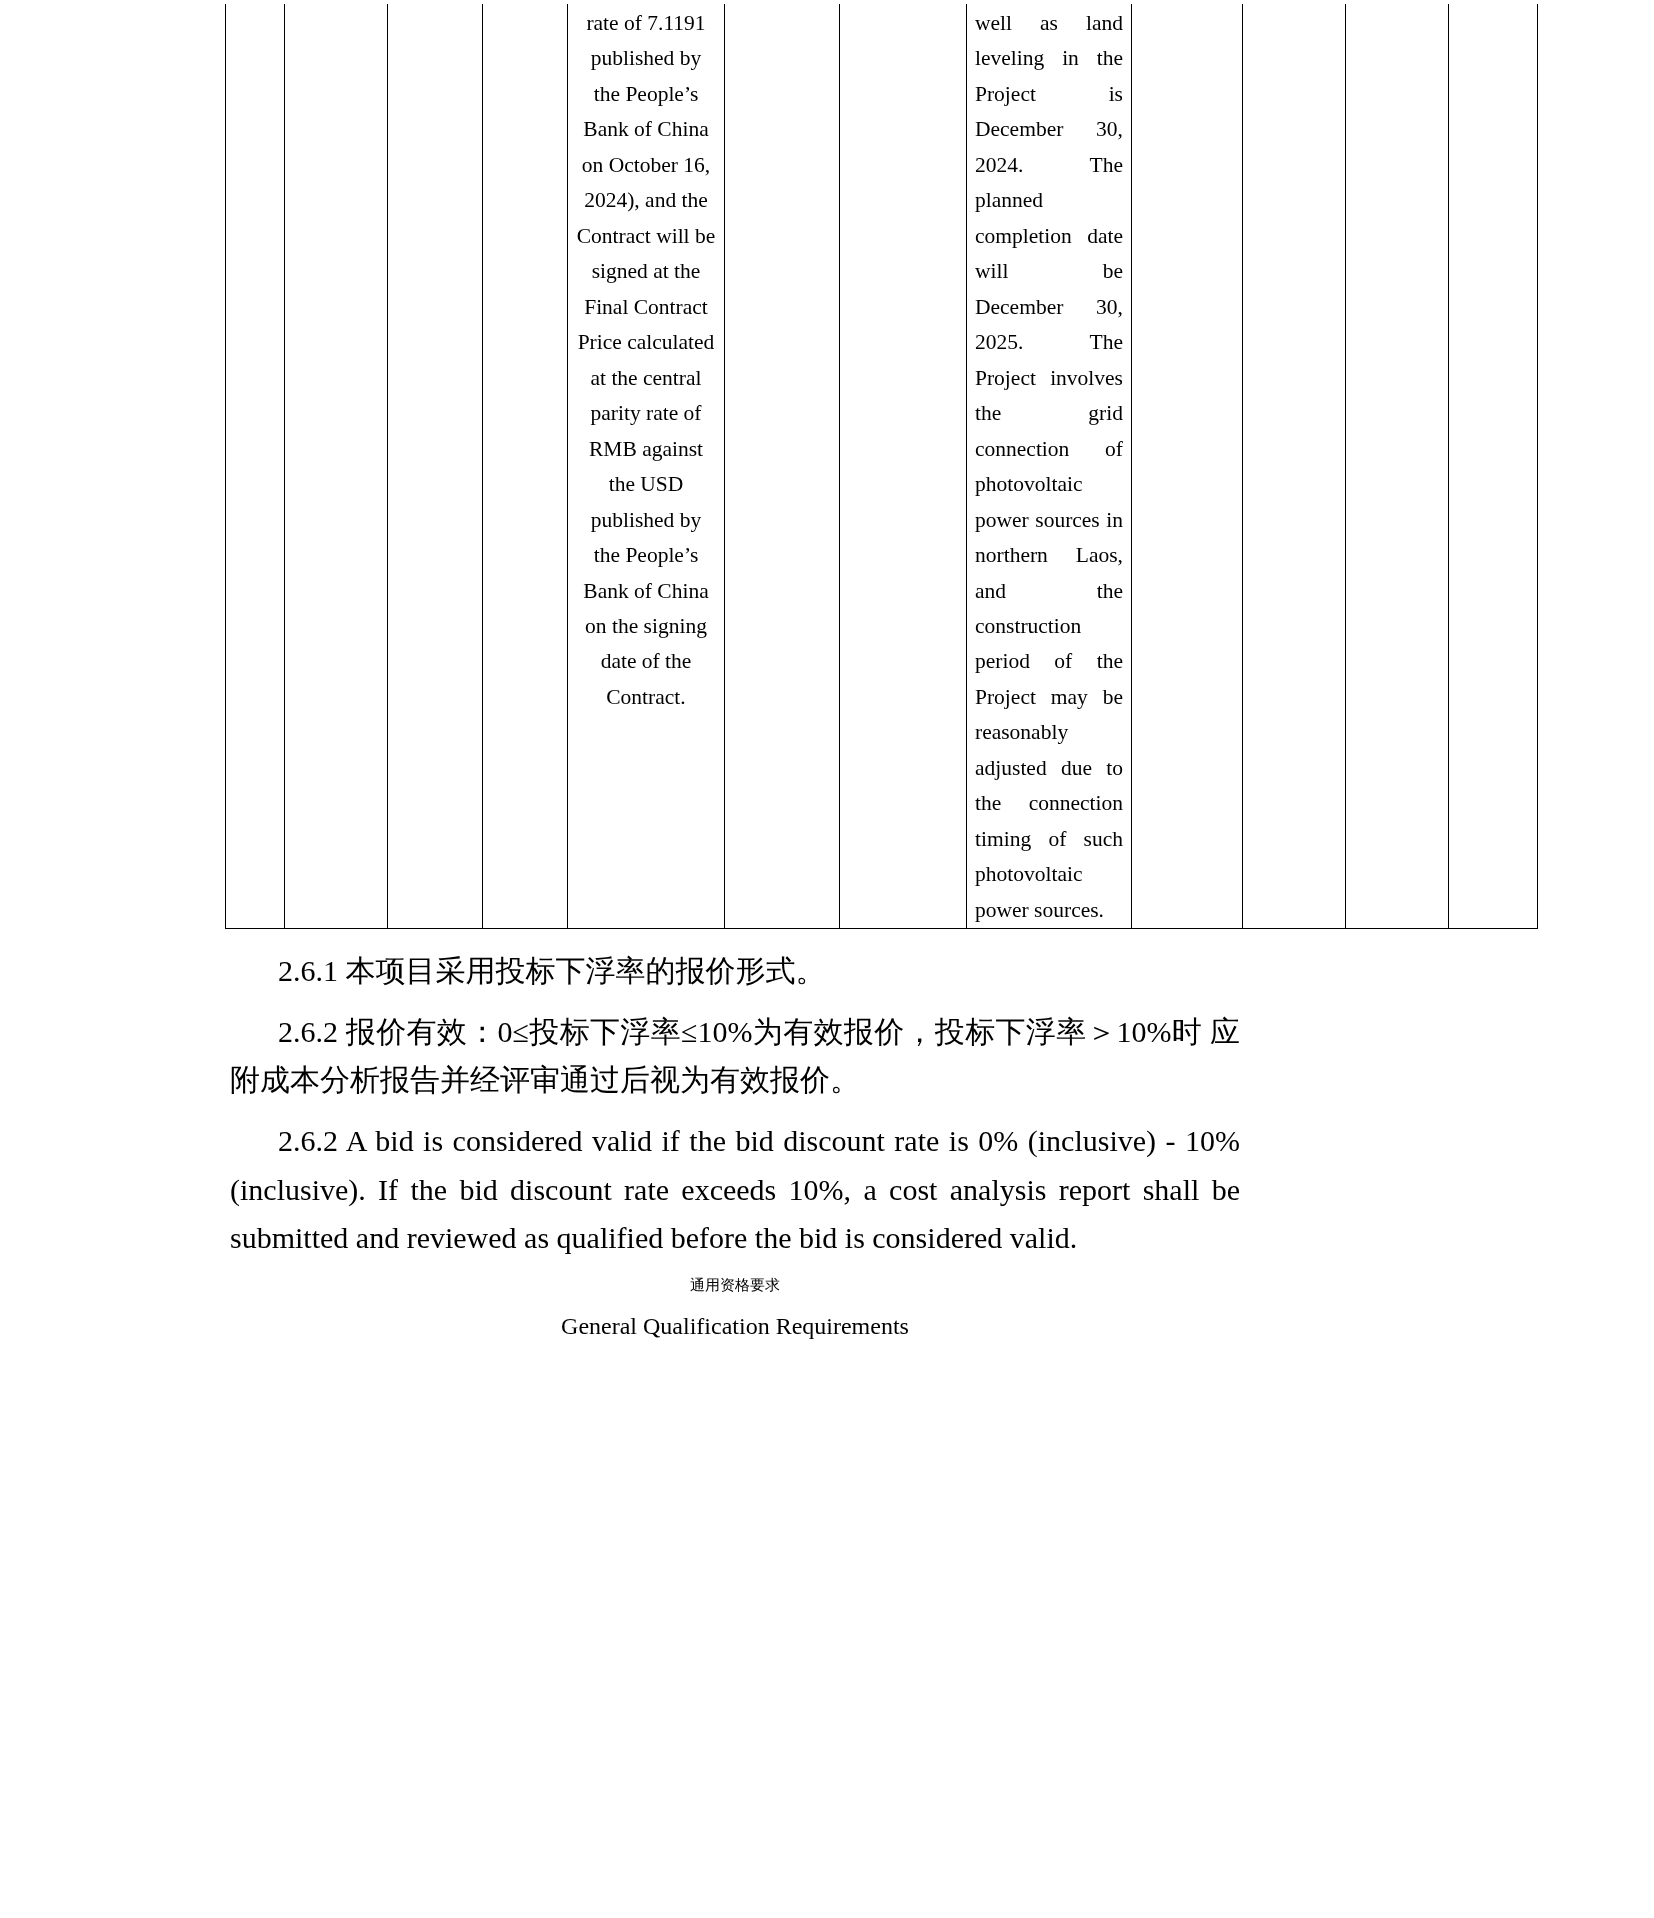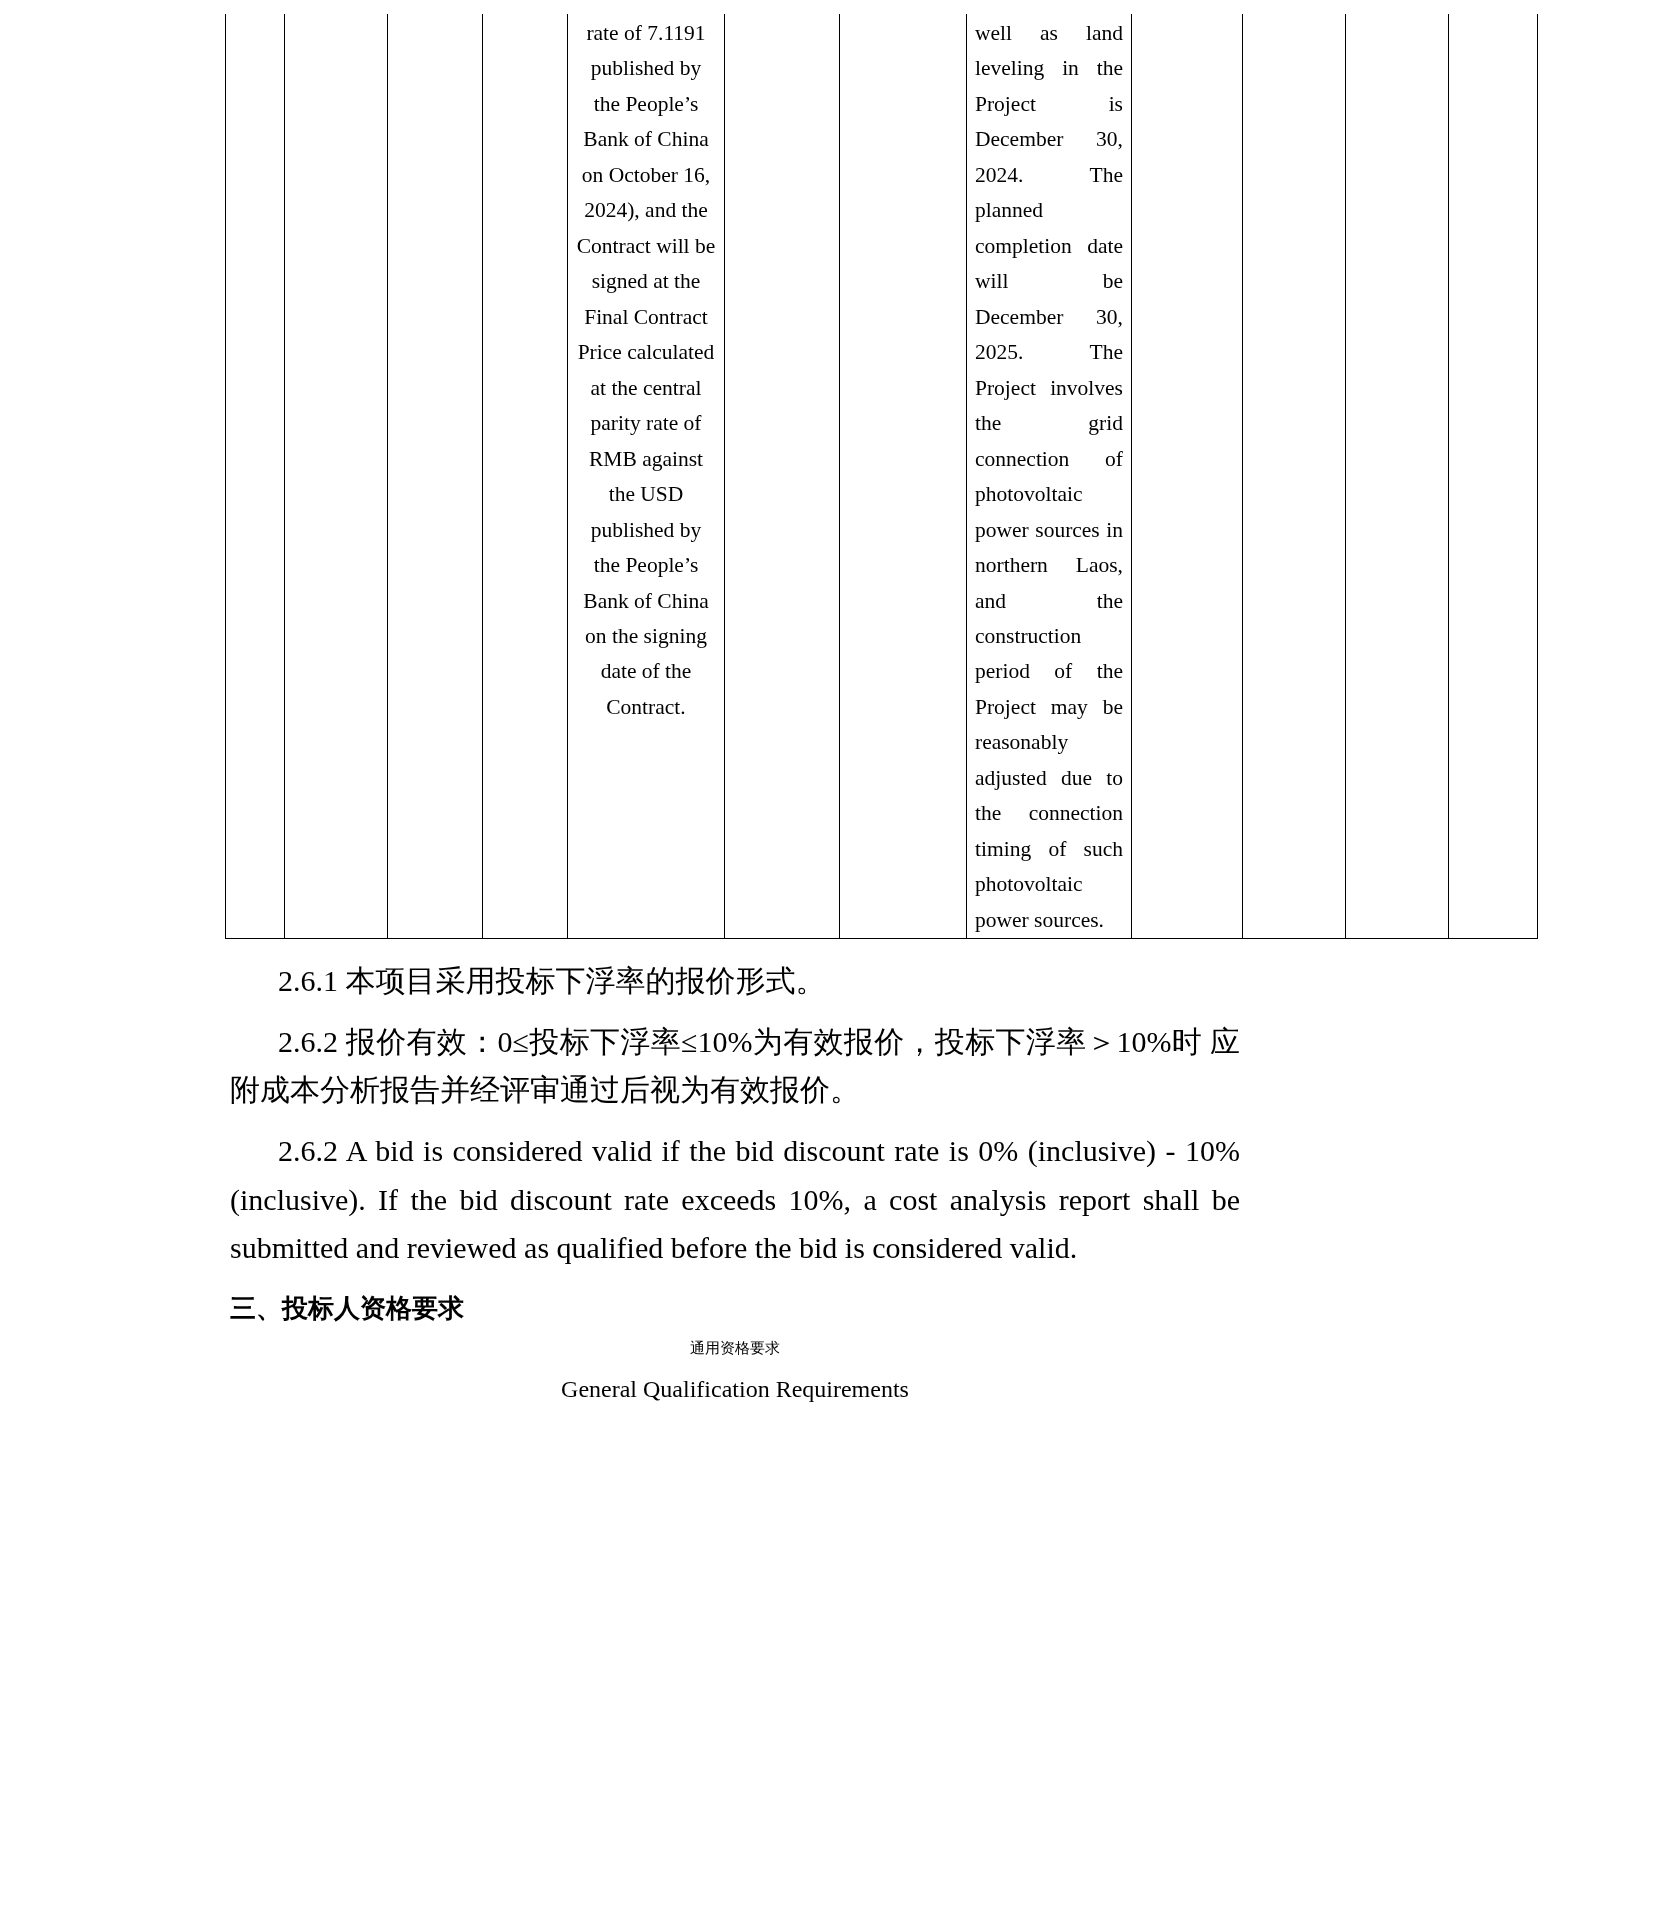--- a/index.html
+++ b/index.html
@@ -12,21 +12,21 @@
     min-height: 1918px;
     font-family: "Liberation Serif", serif;
     color: #000000;
     position: relative;
   }
   .page {
     position: relative;
     width: 1470px;
     min-height: 1918px;
     box-sizing: border-box;
-    padding: 14px 230px 0 230px;
+    padding: 4px 230px 0 230px;
   }
 
   
   .doc-table {
     border-collapse: collapse;
     table-layout: fixed;
     width: 1194px;
     margin: 0 0 0 -5px;
     font-size: 21.5px;
     line-height: 1.65;
@@ -128,18 +128,17 @@
     </tr>
   </tbody>
     </table>
 
   <div class="spacer-sm"></div>
 
   <p class="para para-cn">2.6.1  本项目采用投标下浮率的报价形式。</p>
   <p class="para para-cn">2.6.2  报价有效：0≤投标下浮率≤10%为有效报价，投标下浮率＞10%时  应附成本分析报告并经评审通过后视为有效报价。</p>
   <p class="para">2.6.2 A bid is considered valid if the bid discount rate is 0% (inclusive) - 10% (inclusive). If the bid discount rate exceeds 10%, a cost analysis report shall be submitted and reviewed as qualified before the bid is considered valid.</p>
 
-  <h2 class="heading-cn para-cn">三、投标人资格要求</h2>
 
   <div class="center-line para-cn">通用资格要求</div>
   <div class="center-line big">General Qualification Requirements</div>
 
 </div>
 
 </body></html>

